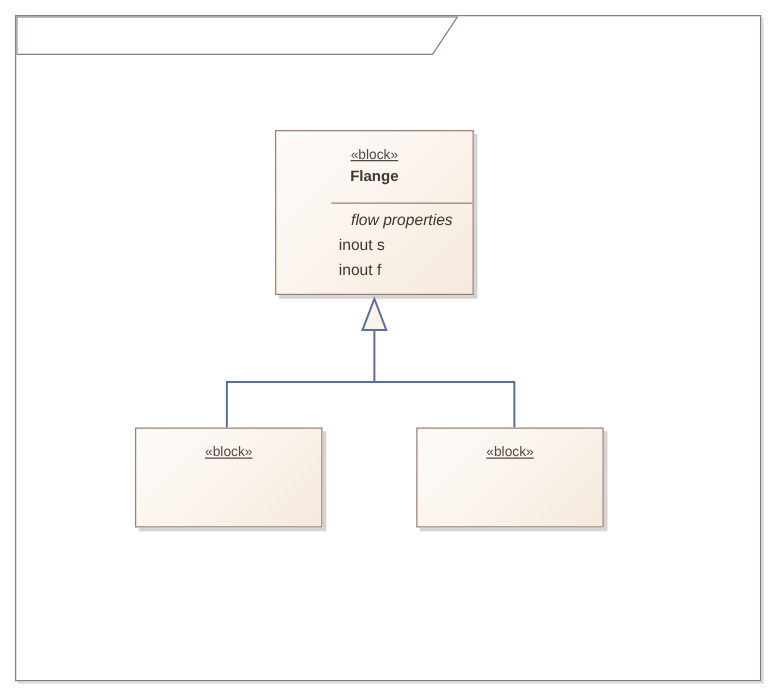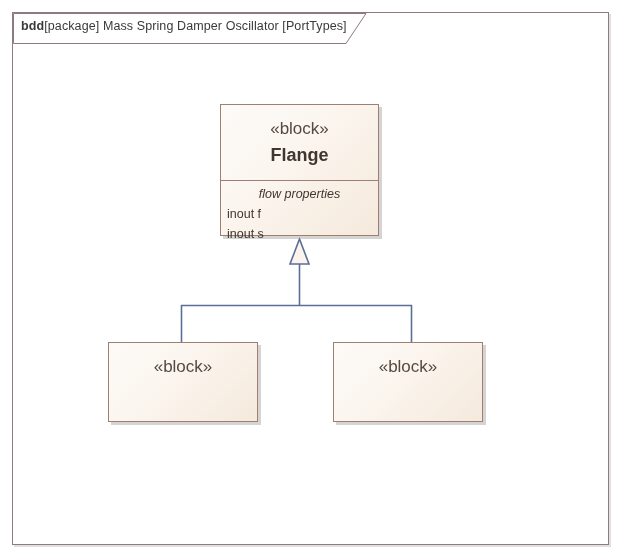--- a/index.html
+++ b/index.html
@@ -75,33 +75,35 @@
     box-shadow: 3px 3px 0 0 rgba(165,158,158,0.45);
     z-index: 2;
   }
   .block-title {
     text-align: center;
     color: #473c36;
     padding-top: 12px;
     line-height: 1.45;
   }
   .stereotype {
-    font-size: 17px;
+    font-size: 11px;
     color: #554a42;
     display: block;
+    text-decoration: underline;
   }
   .block-name {
-    font-size: 18px;
+    font-size: 12px;
     font-weight: bold;
     color: #3f362f;
     display: block;
   }
   .compartment {
     border-top: 1px solid #9d7f74;
     padding: 4px 0 6px 0;
+    margin-left: 44px;
   }
   .compartment-header {
     text-align: center;
     font-style: italic;
     font-size: 12.5px;
     color: #3f362f;
     padding: 2px 0 3px 0;
   }
   .compartment-item {
     text-align: left;
@@ -124,23 +126,20 @@
 <body>
 
 <div id="diagram-canvas">
 
   <div class="frame"></div>
 
   <div class="frame-header">
     <svg class="tab-shape" viewBox="0 0 354 31" width="354" height="31">
       <polygon points="0.5,0.5 353,0.5 333,30.5 0.5,30.5" fill="#ffffff" stroke="#8d7b80" stroke-width="1"></polygon>
     </svg>
-    <div class="tab-label">
-      <span class="bdd">bdd</span><span>[package] Mass Spring Damper Oscillator [PortTypes]</span>
-    </div>
   </div>
 
   <svg id="connectors" viewBox="0 0 624 560">
 
     <line x1="299.5" y1="264" x2="299.5" y2="305.5" stroke="#5a6e96" stroke-width="1.6"></line>
 
     <line x1="181" y1="305.5" x2="412" y2="305.5" stroke="#5a6e96" stroke-width="1.6"></line>
 
     <line x1="181.5" y1="305" x2="181.5" y2="342" stroke="#5a6e96" stroke-width="1.6"></line>
 
@@ -149,22 +148,22 @@
     <polygon points="299.5,239 309,264 290,264" fill="#fbf3ec" stroke="#5a6e96" stroke-width="1.6" stroke-linejoin="miter"></polygon>
   </svg>
 
   <div class="block" style="left:220px; top:104px; width:159px; height:132px;">
     <div class="block-title">
       <span class="stereotype">«block»</span>
       <span class="block-name">Flange</span>
     </div>
     <div class="compartment" style="margin-top:12px;">
       <div class="compartment-header">flow properties</div>
+      <div class="compartment-item">inout s</div>
       <div class="compartment-item">inout f</div>
-      <div class="compartment-item">inout s</div>
     </div>
   </div>
 
   <div class="block" style="left:108px; top:342px; width:150px; height:80px;">
     <div class="block-title">
       <span class="stereotype">«block»</span>
     </div>
   </div>
 
   <div class="block" style="left:333px; top:342px; width:150px; height:80px;">

